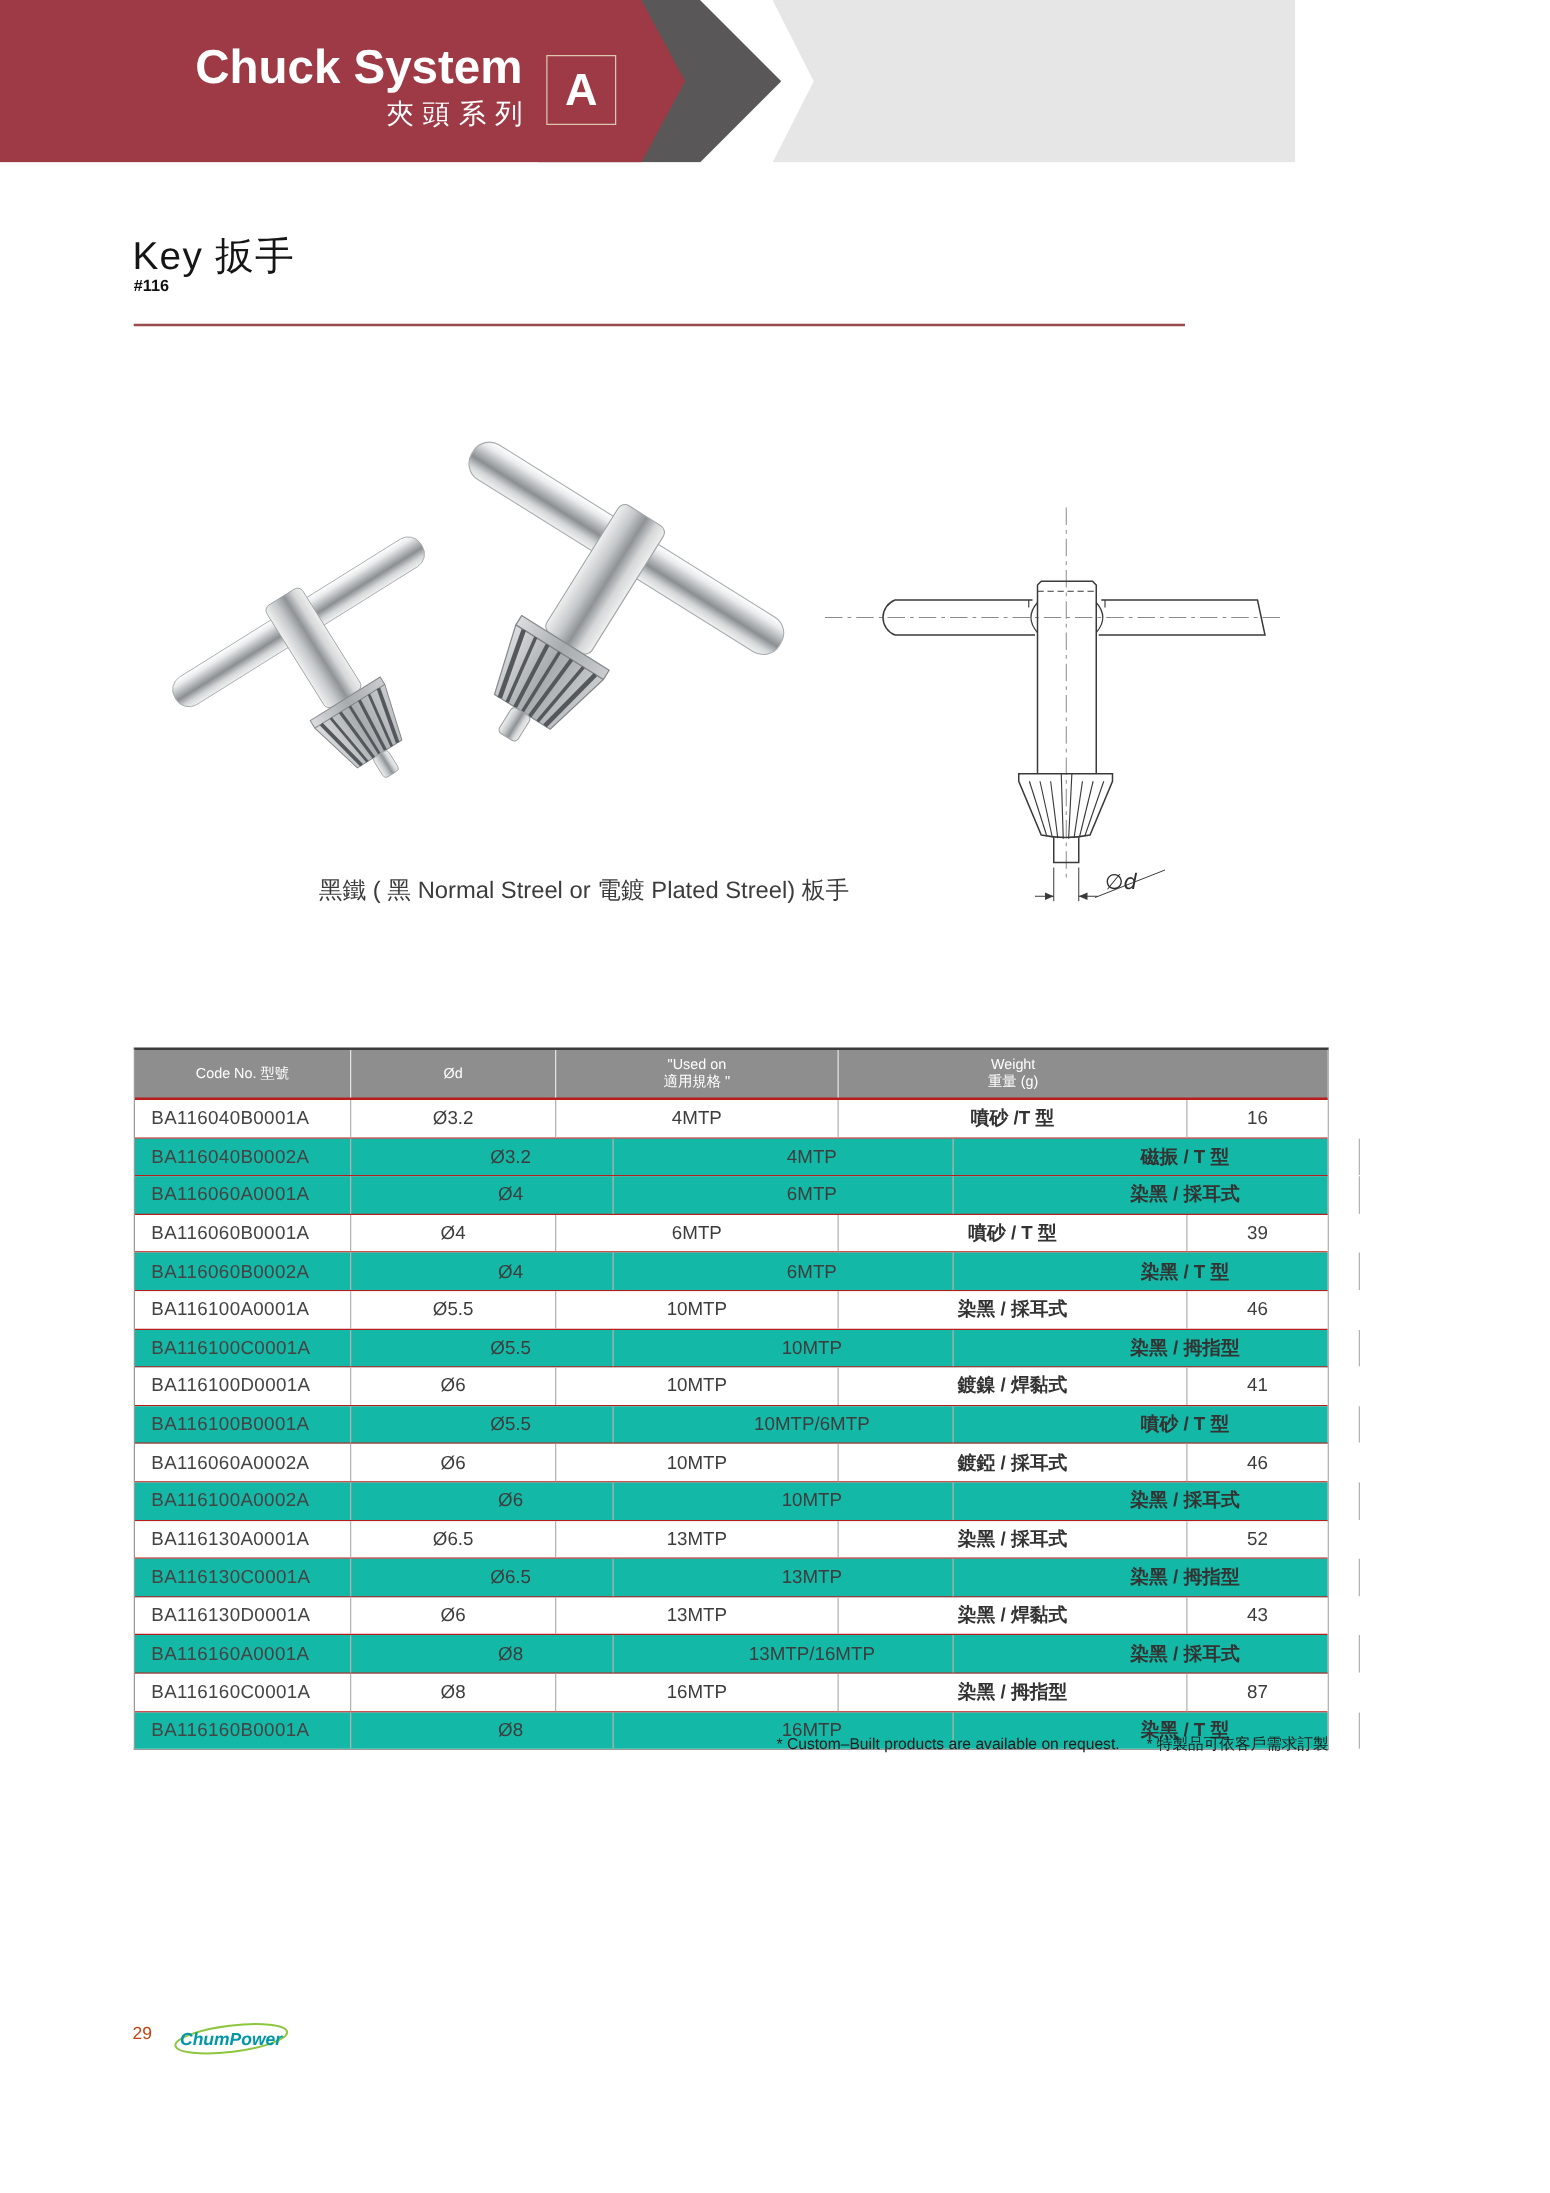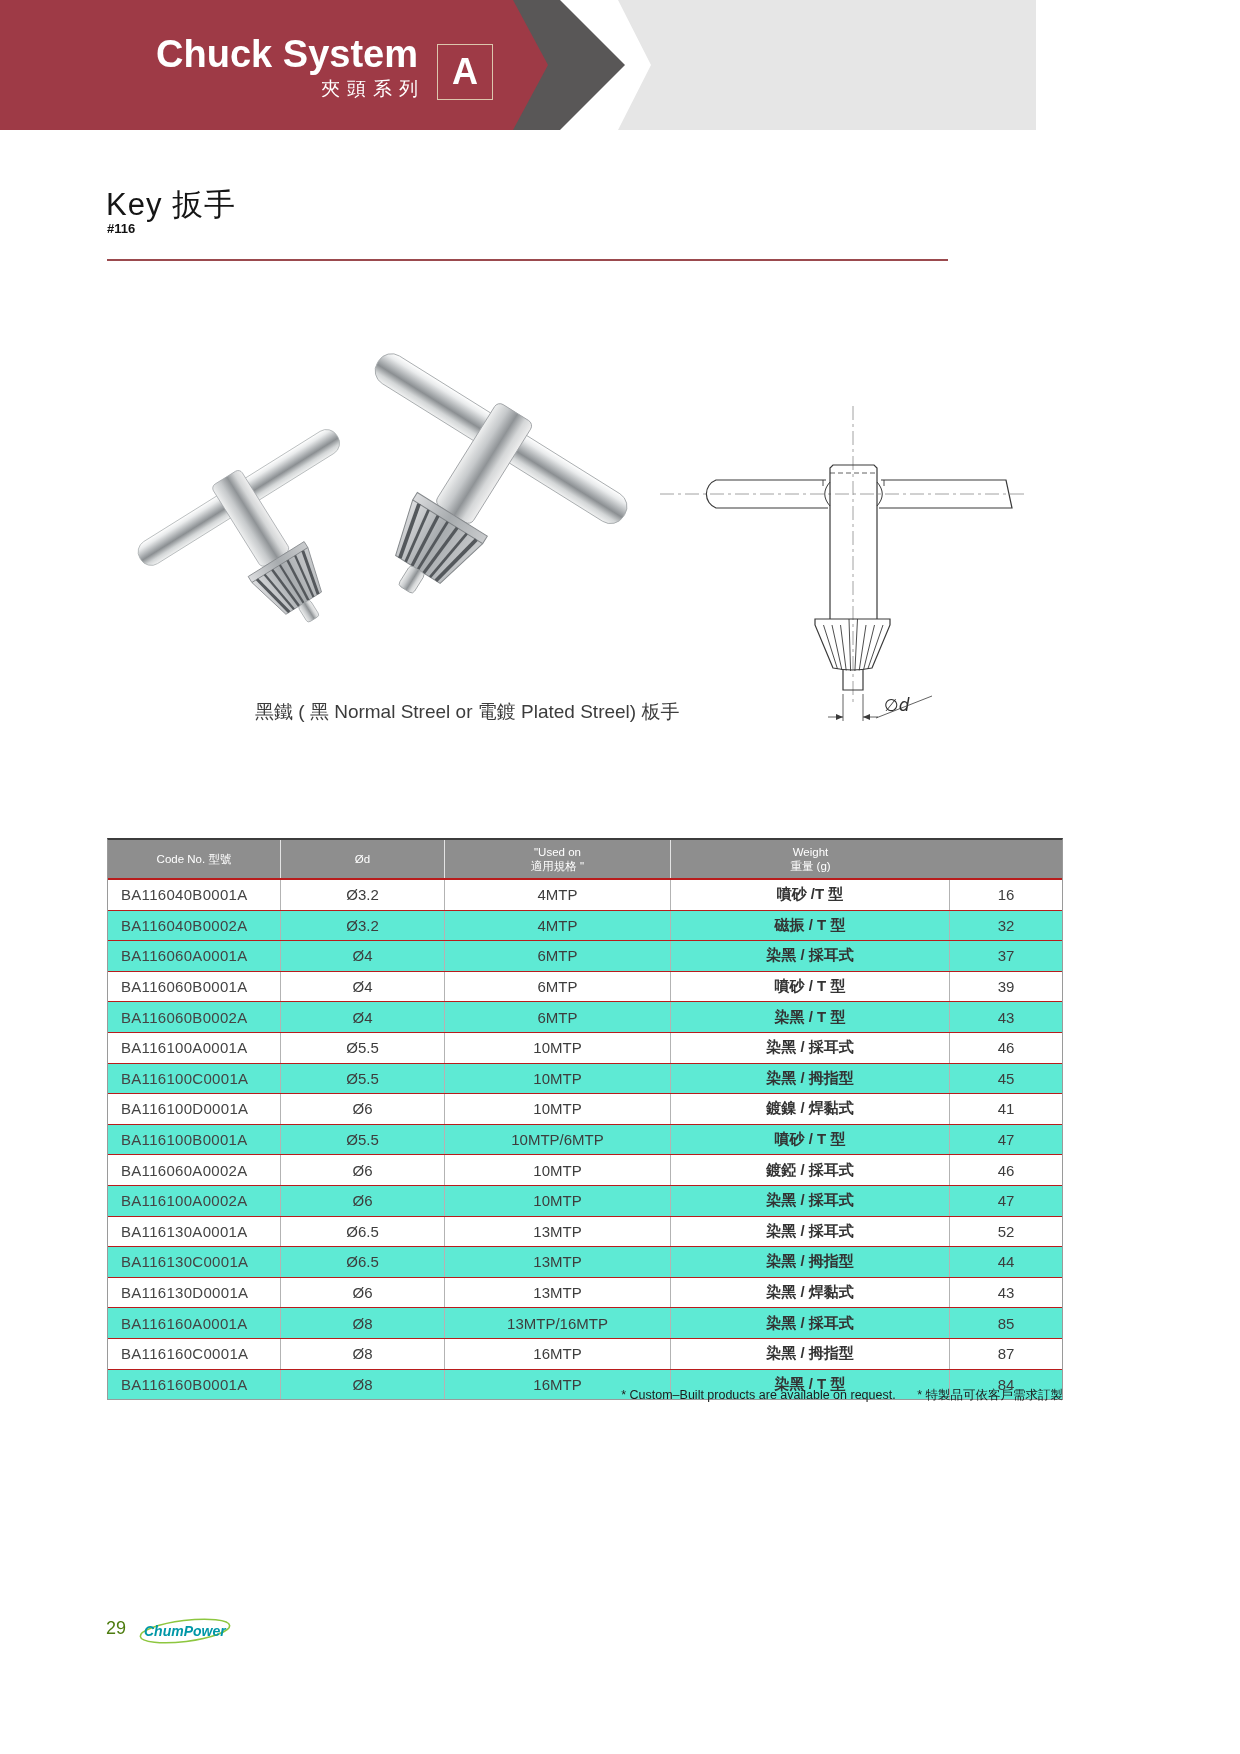--- a/index.html
+++ b/index.html
@@ -11,21 +11,21 @@
   
   .banner{position:absolute;left:0;top:0;width:1036px;height:130px;}
   .banner .band-light{position:absolute;inset:0;background:#e6e6e6;
     clip-path:polygon(618px 0,1240px 0,1240px 130px,618px 130px,651px 65px);}
   .banner .band-dark{position:absolute;inset:0;background:#595757;
     clip-path:polygon(430px 0,560px 0,625px 65px,560px 130px,430px 130px);}
   .banner .band-red{position:absolute;inset:0;background:#9e3a46;
     clip-path:polygon(0 0,513px 0,548px 65px,513px 130px,0 130px);}
   .banner-title-block{position:absolute;left:140px;top:33px;width:278px;text-align:right;color:#fff;}
   .banner-title{font-size:38px;font-weight:700;line-height:42px;letter-spacing:0;}
-  .banner-subtitle{font-size:19px;font-weight:400;letter-spacing:7px;margin-top:1px;margin-right:-7px;font-family:Liberation Mono, monospace;}
+  .banner-subtitle{font-size:22px;font-weight:400;letter-spacing:7px;margin-top:1px;margin-right:-7px;font-family:Liberation Mono, monospace;}
   .banner-badge{position:absolute;left:437px;top:44px;width:54px;height:54px;
     border:1px solid #dcc6ad;color:#fff;font-size:36px;font-weight:600;
     display:flex;align-items:center;justify-content:center;}
   
   .page-title{position:absolute;left:106px;top:184px;font-size:31px;font-weight:400;
     letter-spacing:1px;color:#151515;}
   .page-model{position:absolute;left:107px;top:221px;font-size:13px;font-weight:700;color:#111;}
   .title-rule{position:absolute;left:107px;top:259px;width:841px;height:2px;background:#9b4a4e;}
   
   .photos{position:absolute;left:100px;top:300px;width:540px;height:340px;}
@@ -36,29 +36,29 @@
     border:1px solid #9a9a9a;border-top:2px solid #3c3c3c;box-sizing:border-box;
     font-size:15px;color:#3d3d3d;}
   .t-head{display:grid;grid-template-columns:173px 164px 226px 279px 1fr;
     background:#8e8e8e;color:#ffffff;height:38px;border-bottom:2px solid #b91c1c;}
   .t-head .hc{display:flex;flex-direction:column;align-items:center;justify-content:center;
     font-size:11.5px;line-height:14px;border-right:1px solid rgba(255,255,255,.75);}
   .t-head .hc:last-child{border-right:none;}
   .t-row{display:grid;grid-template-columns:173px 164px 226px 279px 1fr;height:29.6px;
     background:#ffffff;border-bottom:1px solid #b91c1c;}
   .t-row:last-child{border-bottom:none;}
-  .t-row.shaded{background:#5eead4;}
+  .t-row.shaded{background:#14b8a6;gap:46px;}
   .t-row .c{display:flex;align-items:center;justify-content:center;border-right:1px solid #b3b3b3;overflow:hidden;}
   .t-row .c:last-child{border-right:none;text-align:right;}
   .t-row .c.code{justify-content:flex-start;padding-left:13px;letter-spacing:.3px;color:#444;}
   .t-row .c.shape{font-weight:600;color:#333;}
   
   .footnote{position:absolute;right:177px;top:1387px;font-size:12.5px;color:#1c1c1c;white-space:nowrap;margin-left:10px;}
   .footnote .zh{margin-left:18px;}
-  .page-number{position:absolute;left:106px;top:1618px;font-size:18px;color:#4d7c0f;}
+  .page-number{position:absolute;left:106px;top:1618px;font-size:14px;color:#c2410c;}
   .brand-logo{position:absolute;left:137px;top:1617px;width:96px;height:28px;}
 </style>
 </head>
 <body>
 
 <div class="banner">
   <div class="band-light"></div>
   <div class="band-dark"></div>
   <div class="band-red"></div>
   <div class="banner-title-block">

